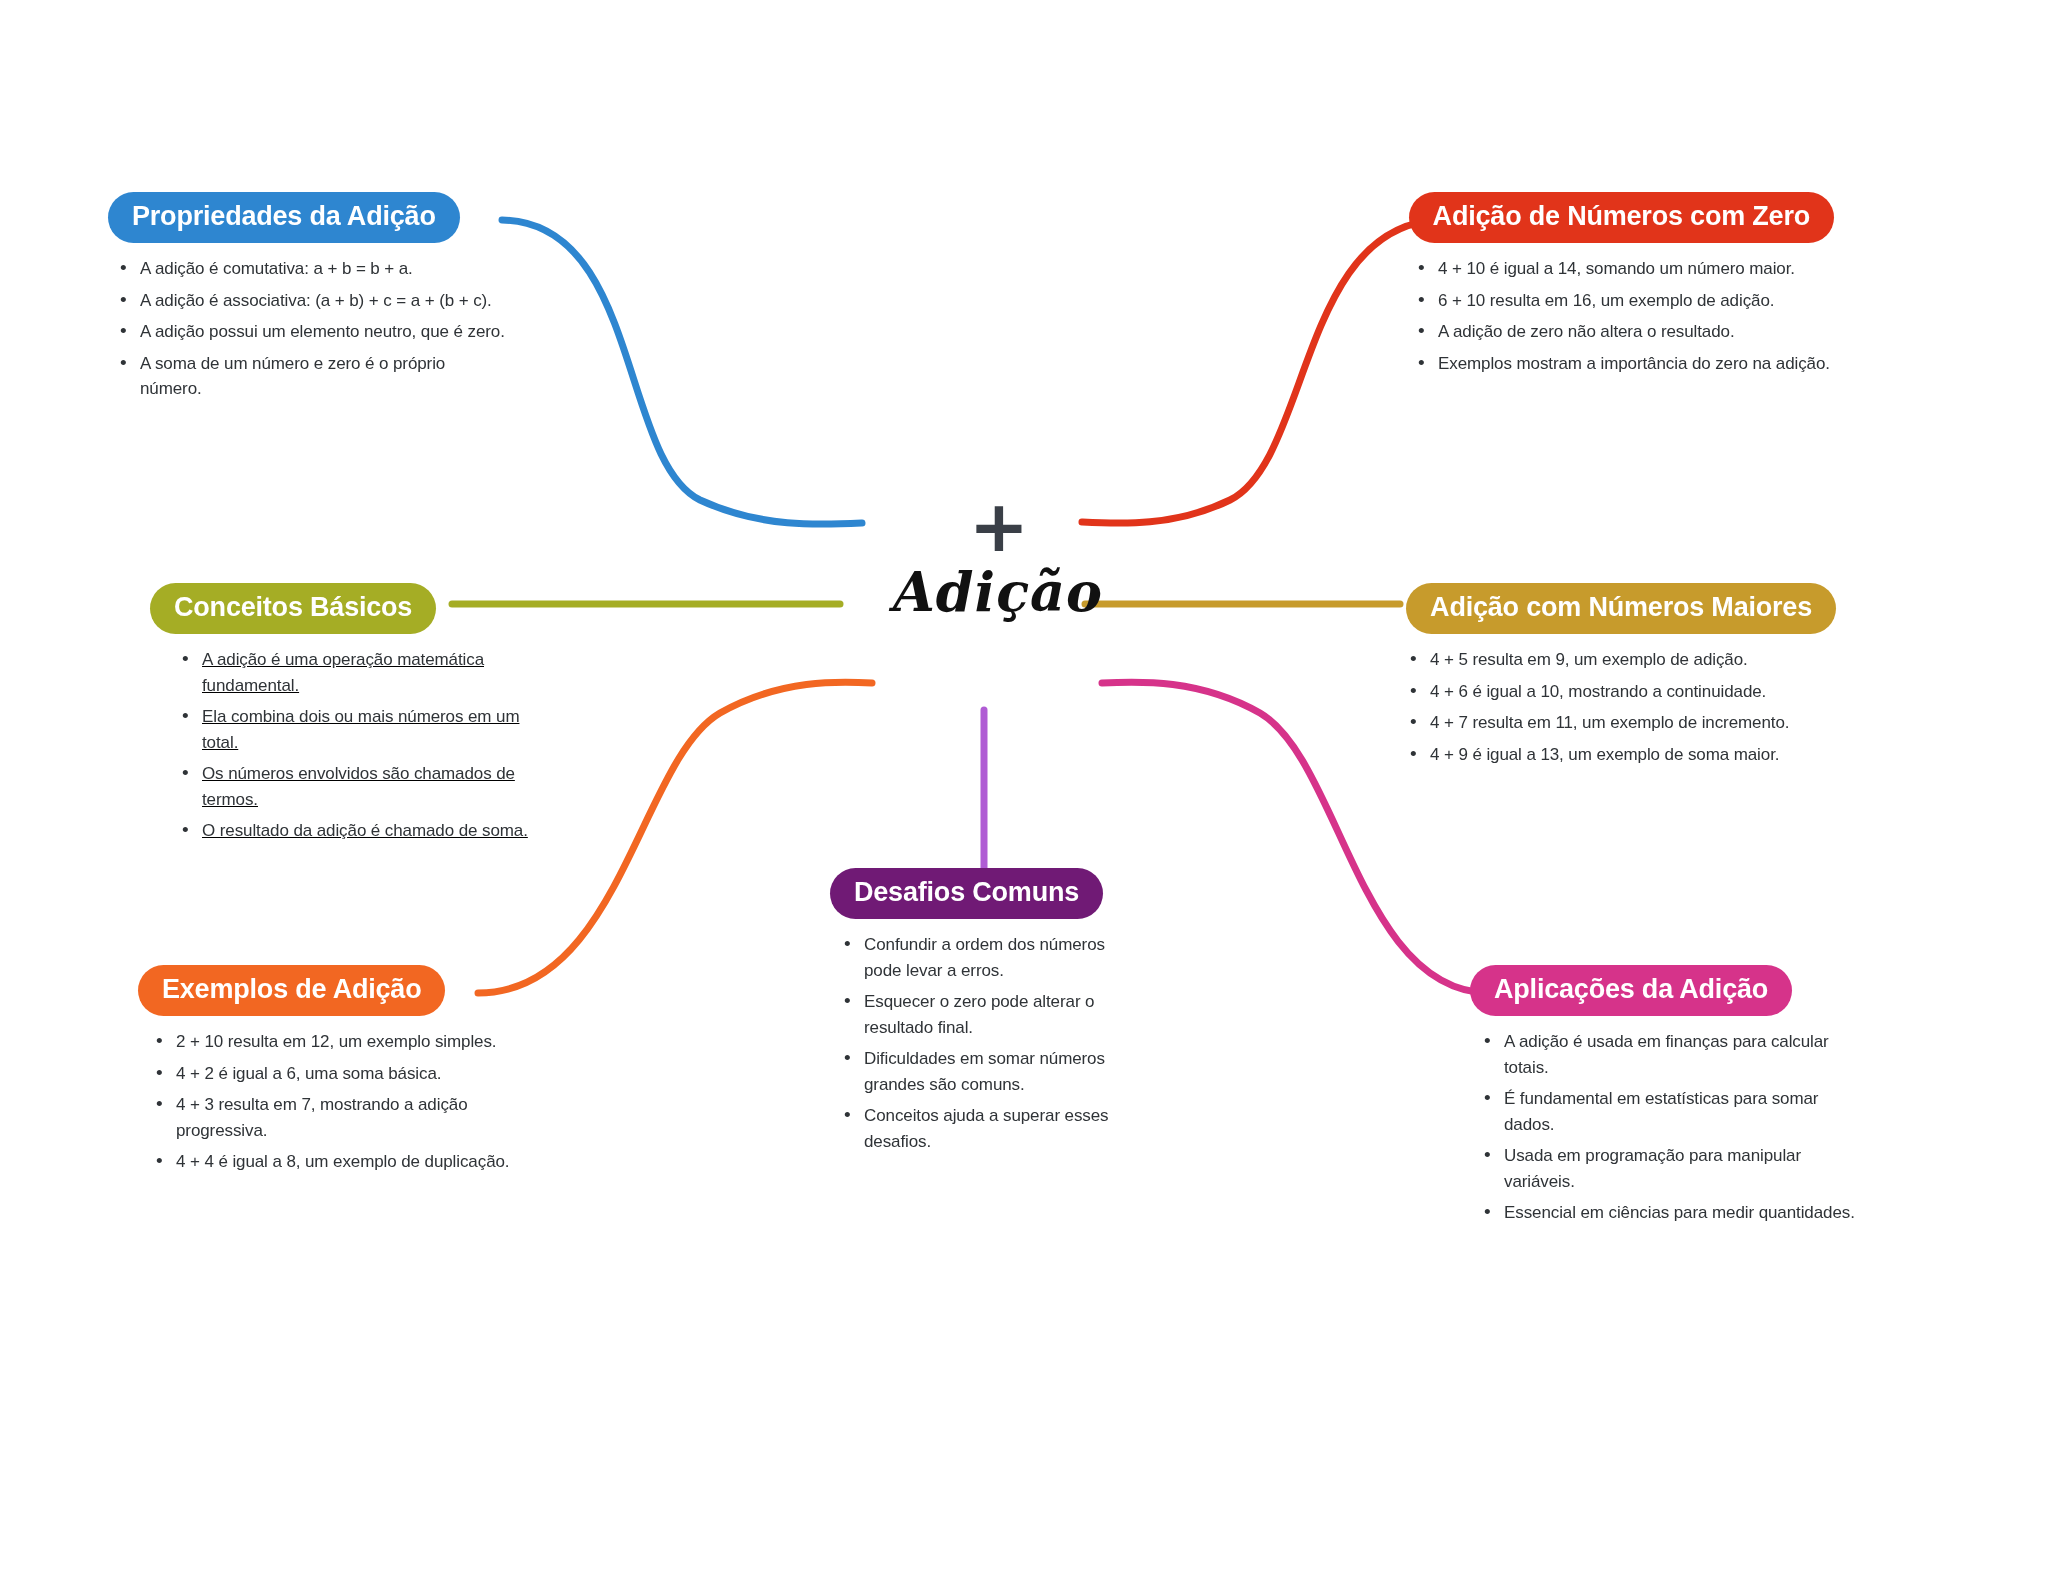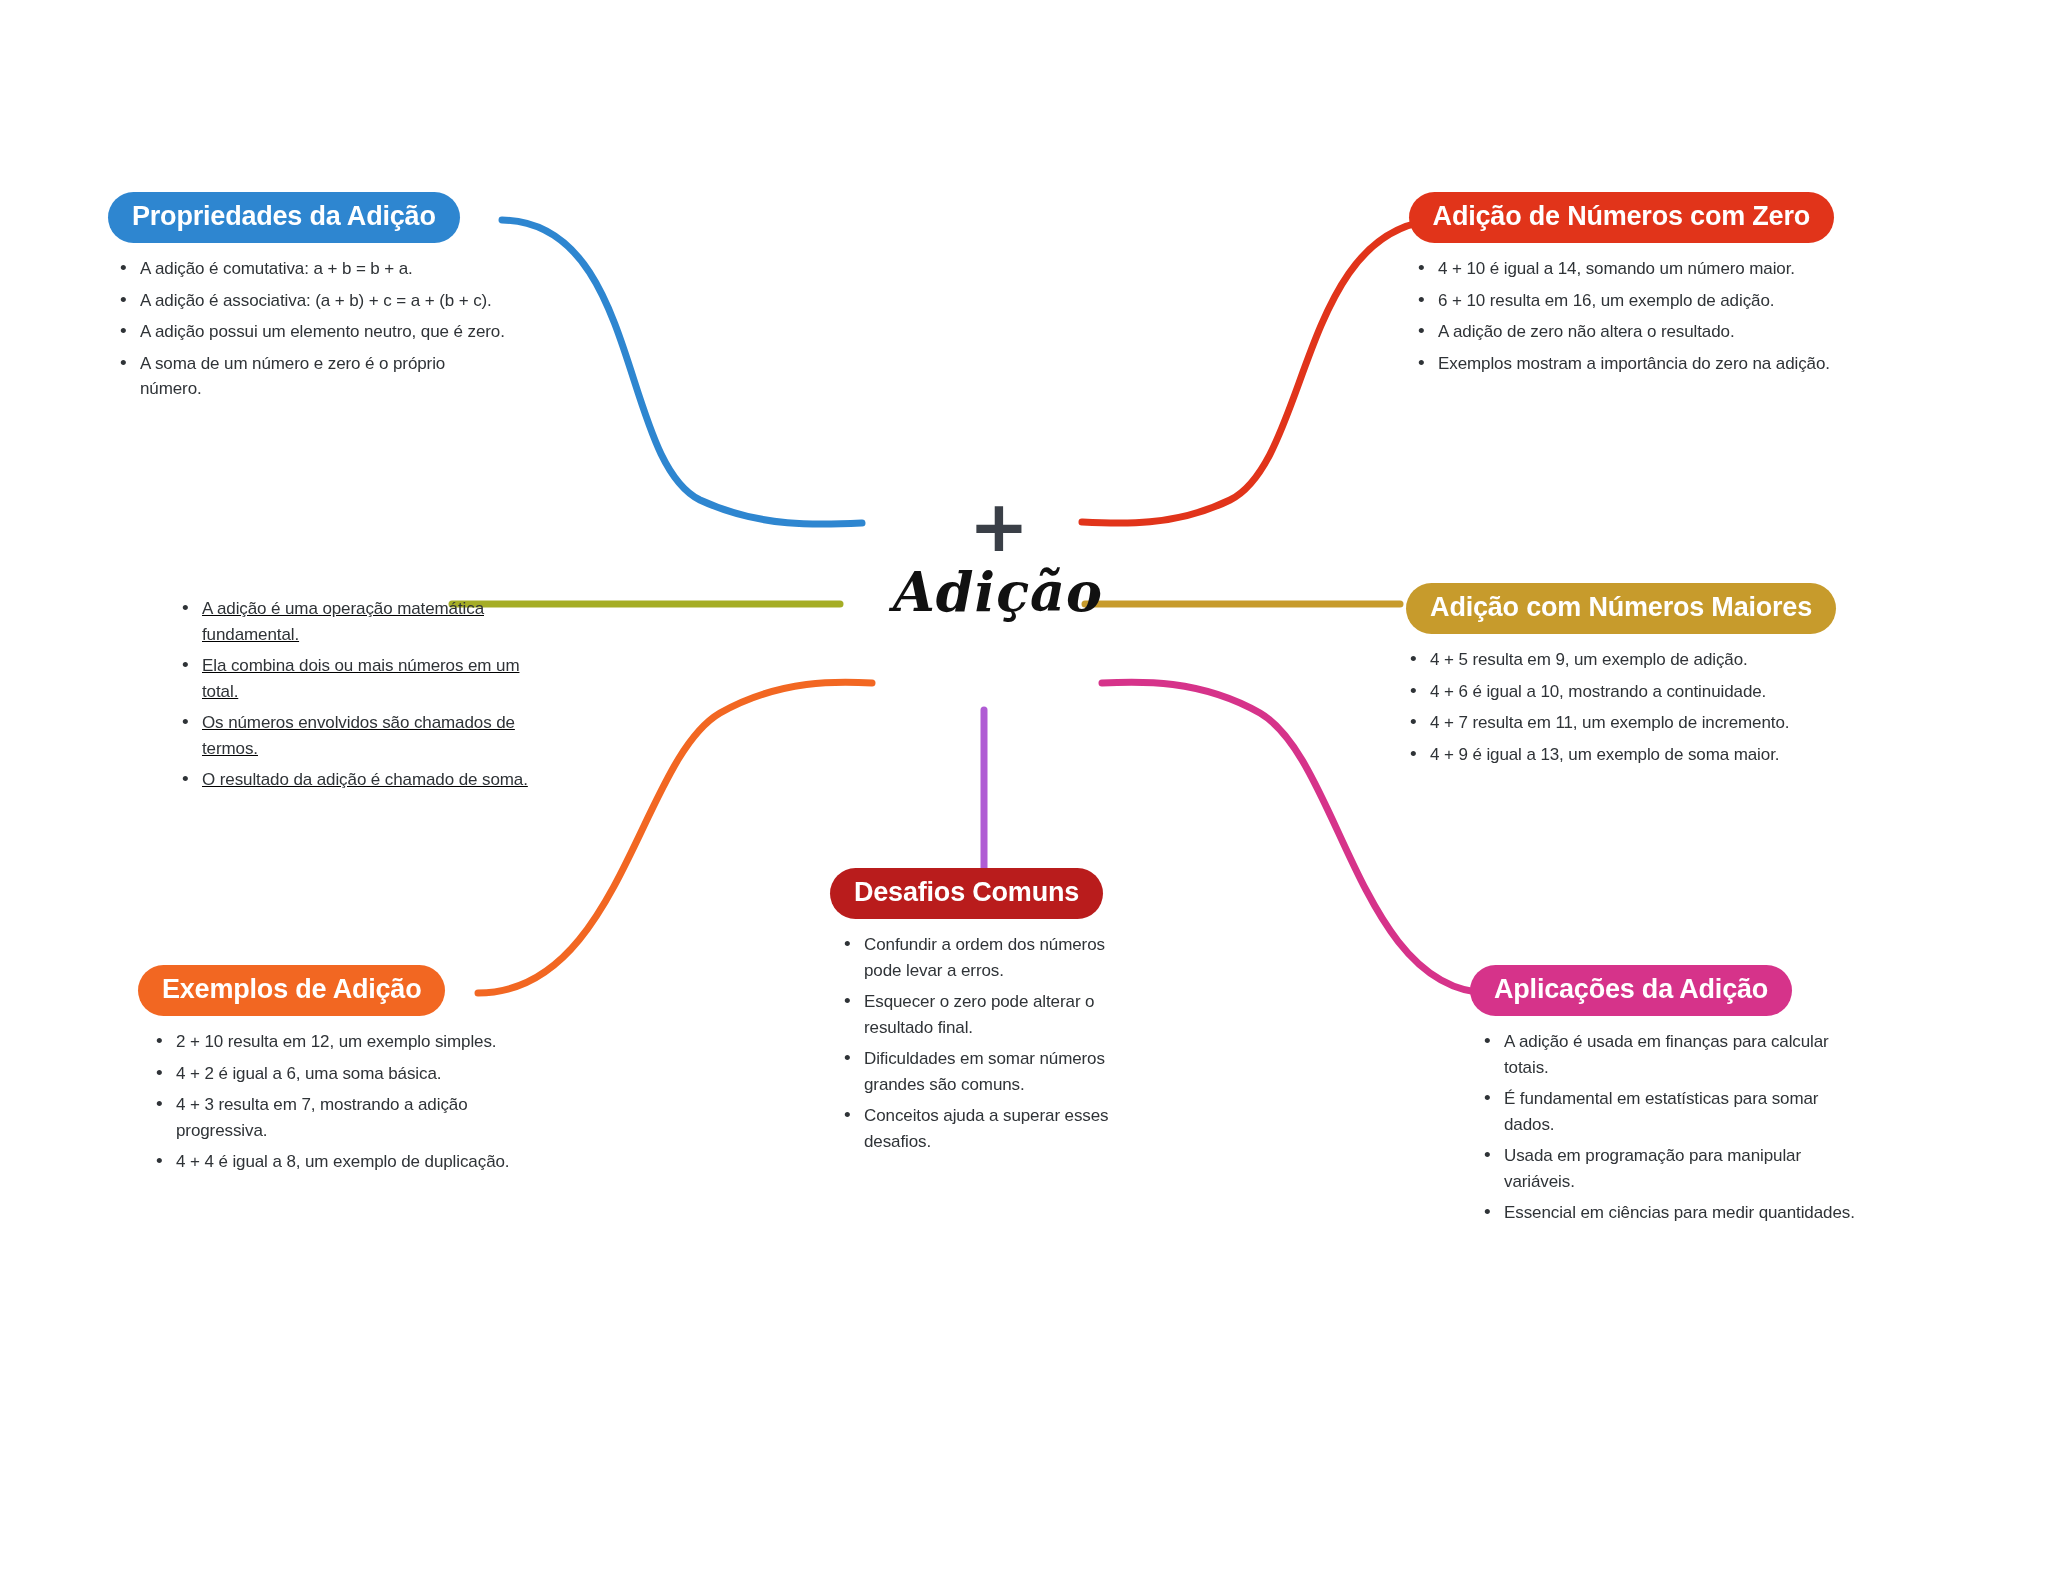--- a/index.html
+++ b/index.html
@@ -156,20 +156,23 @@
     </div>
     <ul class="bullets">
       <li>4 + 10 é igual a 14, somando um número maior.</li>
       <li>6 + 10 resulta em 16, um exemplo de adição.</li>
       <li>A adição de zero não altera o resultado.</li>
       <li>Exemplos mostram a importância do zero na adição.</li>
     </ul>
   </div>
 
   <div class="branch" id="b-conceitos">
+    <div class="pill-wrap">
+      <span class="pill" style="background: rgb(165, 173, 37);">Conceitos Básicos</span>
+    </div>
     <ul class="bullets">
       <li>A adição é uma operação matemática fundamental.</li>
       <li>Ela combina dois ou mais números em um total.</li>
       <li>Os números envolvidos são chamados de termos.</li>
       <li>O resultado da adição é chamado de soma.</li>
     </ul>
   </div>
 
   <div class="branch" id="b-maiores">
     <div class="pill-wrap right">
@@ -190,21 +193,21 @@
     <ul class="bullets">
       <li>2 + 10 resulta em 12, um exemplo simples.</li>
       <li>4 + 2 é igual a 6, uma soma básica.</li>
       <li>4 + 3 resulta em 7, mostrando a adição progressiva.</li>
       <li>4 + 4 é igual a 8, um exemplo de duplicação.</li>
     </ul>
   </div>
 
   <div class="branch" id="b-desafios">
     <div class="pill-wrap">
-      <span class="pill" style="background: #b91c1c;">Desafios Comuns</span>
+      <span class="pill" style="background: #701a75;">Desafios Comuns</span>
     </div>
     <ul class="bullets">
       <li>Confundir a ordem dos números pode levar a erros.</li>
       <li>Esquecer o zero pode alterar o resultado final.</li>
       <li>Dificuldades em somar números grandes são comuns.</li>
       <li>Conceitos ajuda a superar esses desafios.</li>
     </ul>
   </div>
 
   <div class="branch" id="b-aplicacoes">

